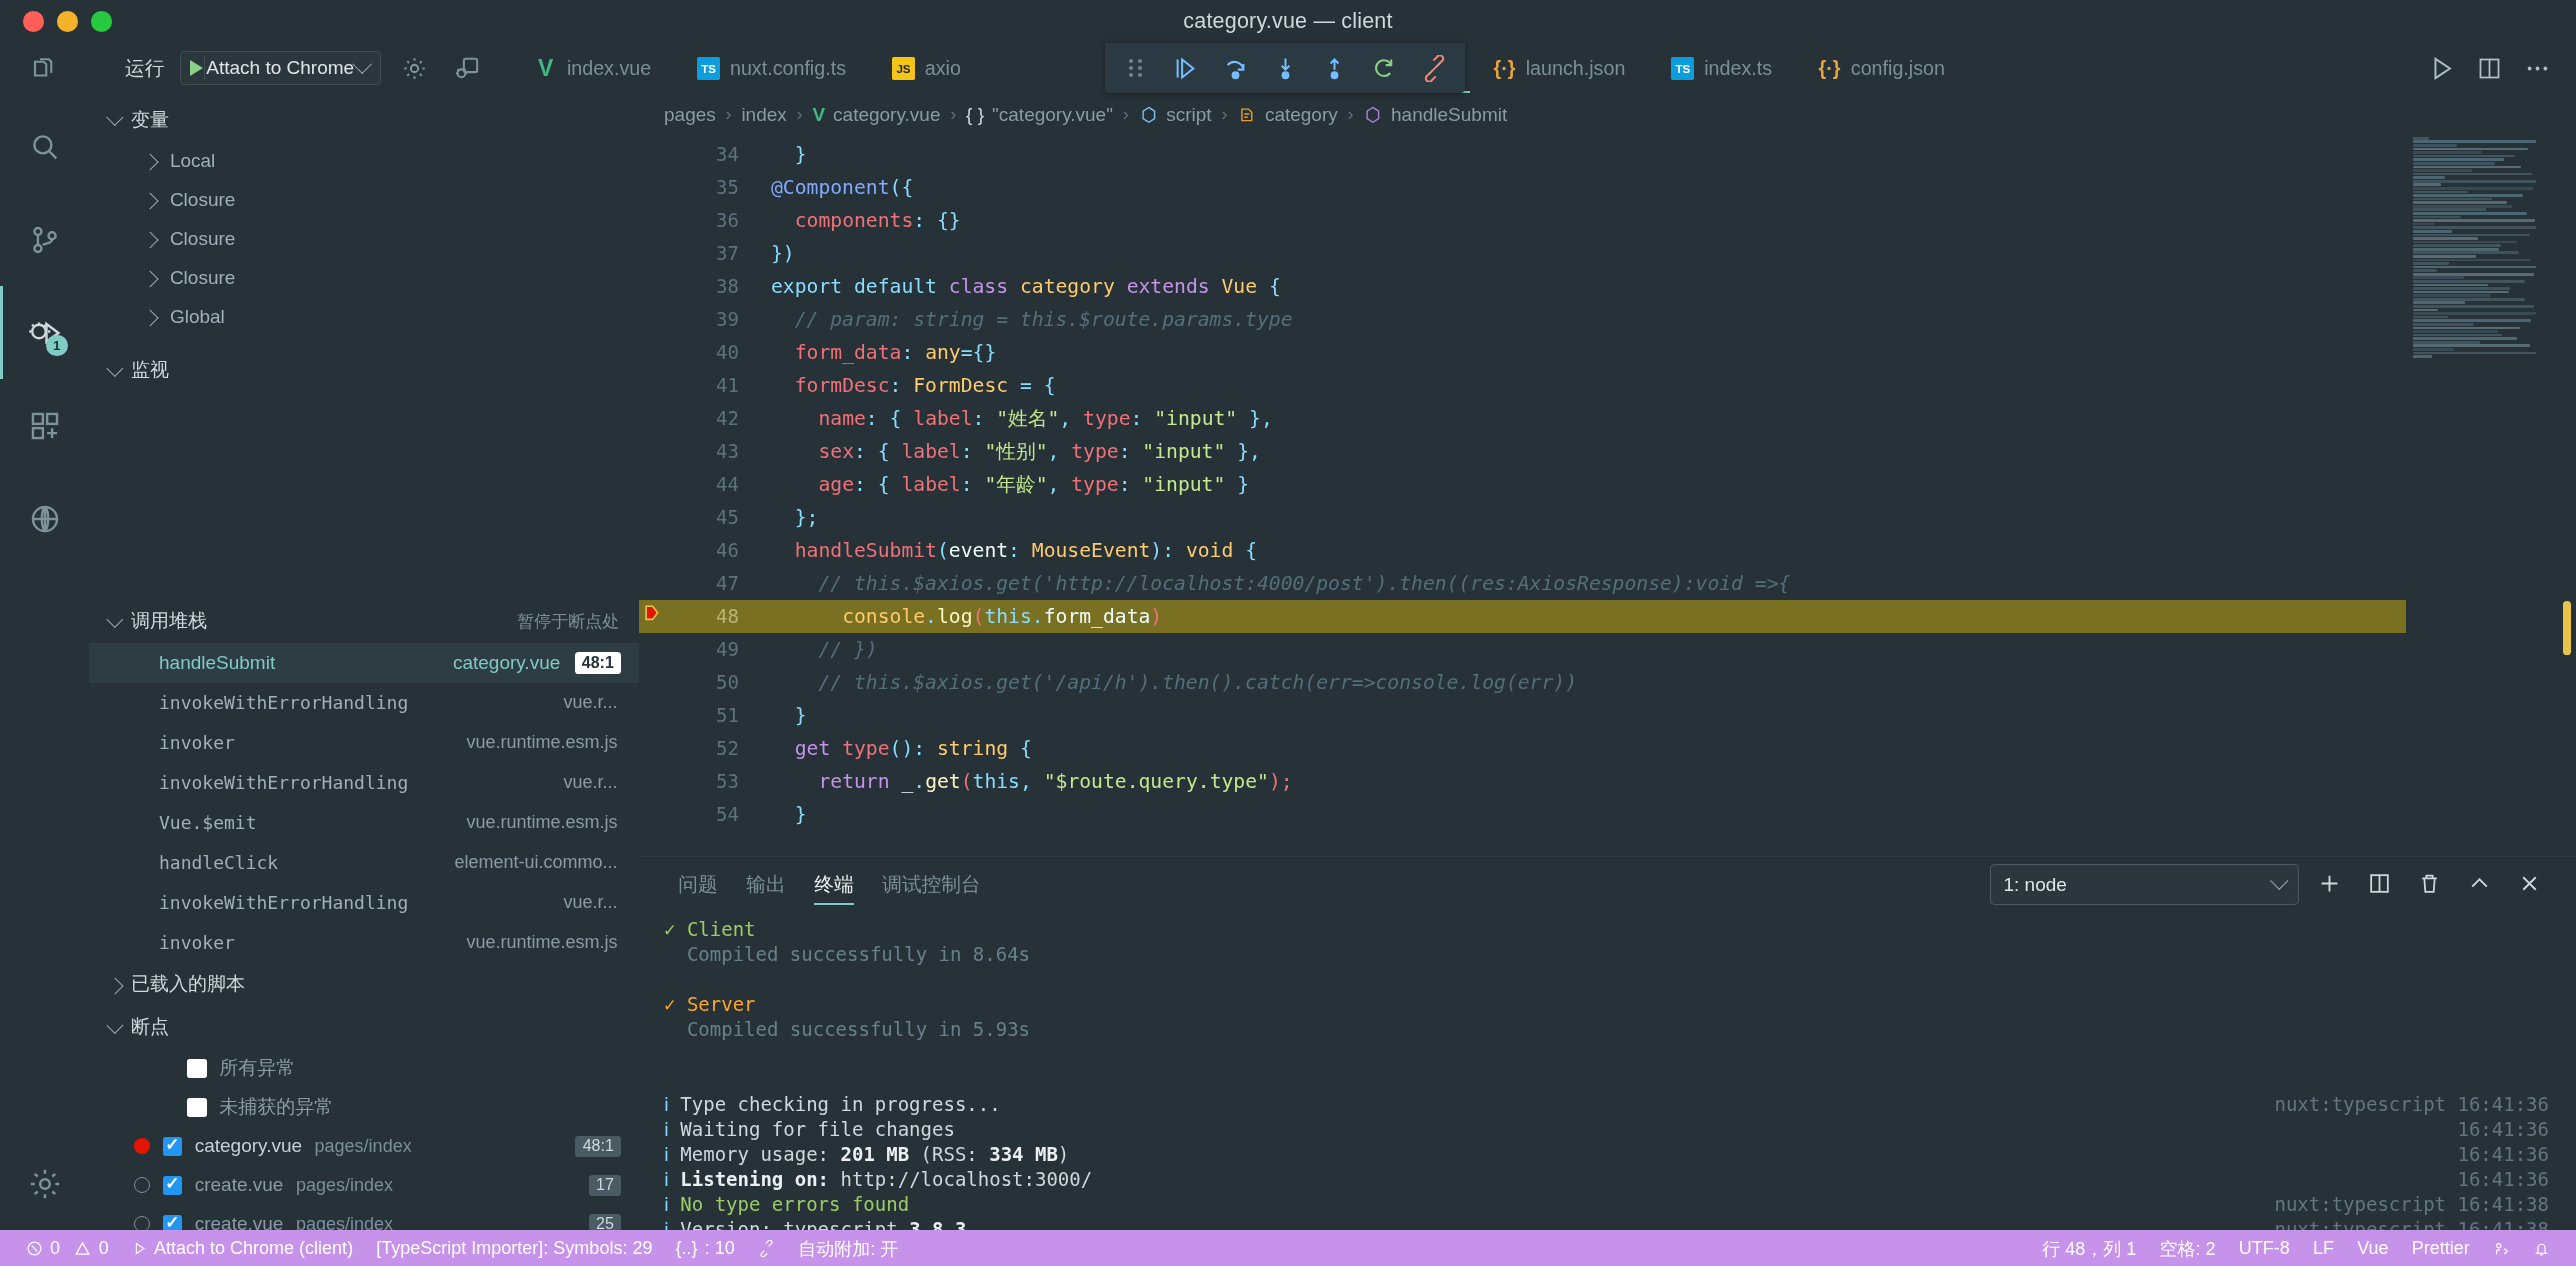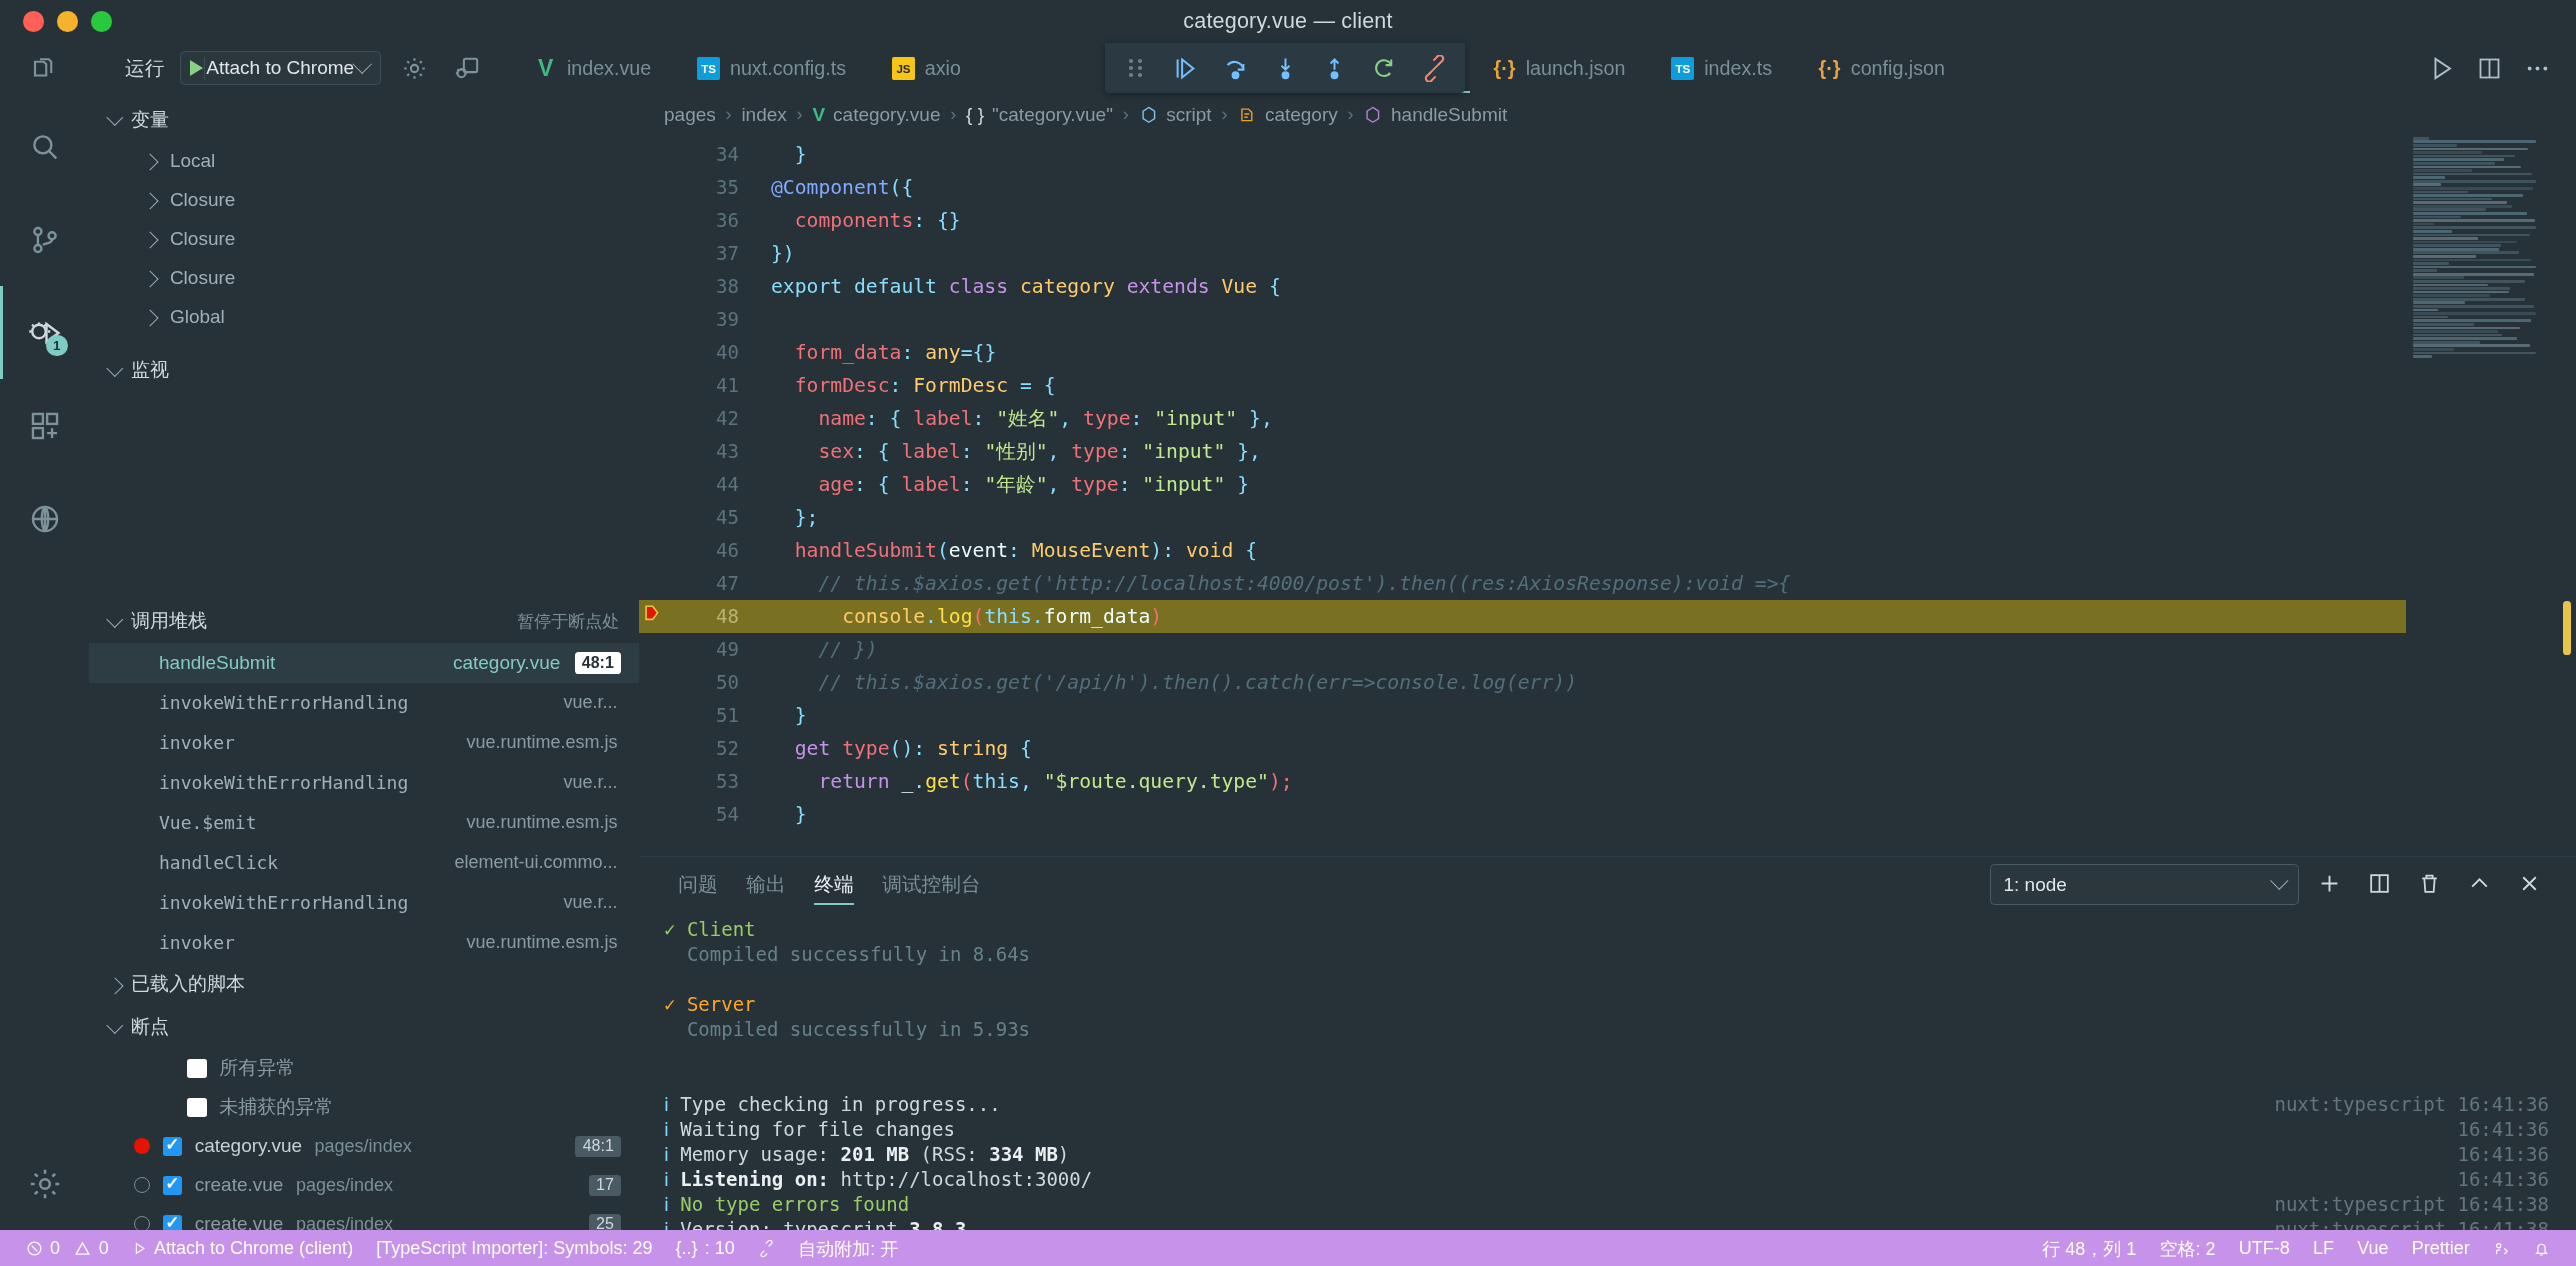--- a/index.html
+++ b/index.html
@@ -132,21 +132,21 @@
   .ln-row { display: flex; height: 33px; align-items: center; white-space: pre; }
   .ln-row.hl { background: #7a7021; }
   .ln-no { width: 98px; flex: 0 0 98px; text-align: right; padding-right: 23px; color: #5d737c; font-size: 19px; }
   .ln-row.hl .ln-no { color: #b9b378; text-align: right; }
   .bp-gutter { width: 25px; flex: 0 0 25px; text-align:center; }
   .ln-txt { padding-left: 9px; }
 
   
   .t-key    { color: #c792ea; }
   .t-key2   { color: #89ddff; }
-  .t-fn     { color: #fde047; }
+  .t-fn     { color: #fef9c3; }
   .t-str    { color: #c3e88d; }
   .t-com    { color: #546e7a; font-style: italic; }
   .t-var    { color: #f07178; }
   .t-type   { color: #ffcb6b; }
   .t-punc   { color: #89ddff; }
   .t-plain  { color: #eeffff; }
   .t-dec    { color: #82aaff; }
   .t-param  { color: #eeffff; }
 
   .minimap { width: 170px; flex: 0 0 170px; position: relative; background: #263238; }
@@ -553,21 +553,21 @@
         </span>
       </div>
 
       <div class="editor-wrap">
         <div class="code" id="code-lines">
             <div class="ln-row"><span class="bp-gutter"></span><span class="ln-no">34</span><span class="ln-txt"><span class="t-plain">  </span><span class="t-punc">}</span></span></div>
             <div class="ln-row"><span class="bp-gutter"></span><span class="ln-no">35</span><span class="ln-txt"><span class="t-dec">@Component</span><span class="t-punc">({</span></span></div>
             <div class="ln-row"><span class="bp-gutter"></span><span class="ln-no">36</span><span class="ln-txt"><span class="t-plain">  </span><span class="t-var">components</span><span class="t-punc">: </span><span class="t-punc">{}</span></span></div>
             <div class="ln-row"><span class="bp-gutter"></span><span class="ln-no">37</span><span class="ln-txt"><span class="t-punc">})</span></span></div>
             <div class="ln-row"><span class="bp-gutter"></span><span class="ln-no">38</span><span class="ln-txt"><span class="t-key2">export </span><span class="t-key2">default </span><span class="t-key">class </span><span class="t-type">category </span><span class="t-key">extends </span><span class="t-type">Vue </span><span class="t-punc">{</span></span></div>
-            <div class="ln-row"><span class="bp-gutter"></span><span class="ln-no">39</span></div>
+            <div class="ln-row"><span class="bp-gutter"></span><span class="ln-no">39</span><span class="ln-txt"><span class="t-com">  // param: string = this.$route.params.type</span></span></div>
             <div class="ln-row"><span class="bp-gutter"></span><span class="ln-no">40</span><span class="ln-txt"><span class="t-plain">  </span><span class="t-var">form_data</span><span class="t-punc">: </span><span class="t-type">any</span><span class="t-punc">={}</span></span></div>
             <div class="ln-row"><span class="bp-gutter"></span><span class="ln-no">41</span><span class="ln-txt"><span class="t-plain">  </span><span class="t-var">formDesc</span><span class="t-punc">: </span><span class="t-type">FormDesc</span><span class="t-punc"> = </span><span class="t-punc">{</span></span></div>
             <div class="ln-row"><span class="bp-gutter"></span><span class="ln-no">42</span><span class="ln-txt"><span class="t-plain">    </span><span class="t-var">name</span><span class="t-punc">: </span><span class="t-punc">{ </span><span class="t-var">label</span><span class="t-punc">: </span><span class="t-str">"姓名"</span><span class="t-punc">, </span><span class="t-var">type</span><span class="t-punc">: </span><span class="t-str">"input"</span><span class="t-punc"> },</span></span></div>
             <div class="ln-row"><span class="bp-gutter"></span><span class="ln-no">43</span><span class="ln-txt"><span class="t-plain">    </span><span class="t-var">sex</span><span class="t-punc">: </span><span class="t-punc">{ </span><span class="t-var">label</span><span class="t-punc">: </span><span class="t-str">"性别"</span><span class="t-punc">, </span><span class="t-var">type</span><span class="t-punc">: </span><span class="t-str">"input"</span><span class="t-punc"> },</span></span></div>
             <div class="ln-row"><span class="bp-gutter"></span><span class="ln-no">44</span><span class="ln-txt"><span class="t-plain">    </span><span class="t-var">age</span><span class="t-punc">: </span><span class="t-punc">{ </span><span class="t-var">label</span><span class="t-punc">: </span><span class="t-str">"年龄"</span><span class="t-punc">, </span><span class="t-var">type</span><span class="t-punc">: </span><span class="t-str">"input"</span><span class="t-punc"> }</span></span></div>
             <div class="ln-row"><span class="bp-gutter"></span><span class="ln-no">45</span><span class="ln-txt"><span class="t-plain">  </span><span class="t-punc">};</span></span></div>
             <div class="ln-row"><span class="bp-gutter"></span><span class="ln-no">46</span><span class="ln-txt"><span class="t-plain">  </span><span class="t-var">handleSubmit</span><span class="t-punc">(</span><span class="t-param">event</span><span class="t-punc">: </span><span class="t-type">MouseEvent</span><span class="t-punc">): </span><span class="t-type">void</span><span class="t-punc"> {</span></span></div>
             <div class="ln-row"><span class="bp-gutter"></span><span class="ln-no">47</span><span class="ln-txt"><span class="t-com">    // this.$axios.get('</span><span class="t-com">http://localhost:4000/post</span><span class="t-com">').then((res:AxiosResponse):void =&gt;{</span></span></div>
             <div class="ln-row hl"><span class="bp-gutter"><svg width="19.7" height="19.7" viewBox="0 0 24 24" fill="none" stroke="#e8c547" stroke-width="2">
                   <path d="M5 4h8l6 8-6 8H5z" fill="#e51400" stroke="#e8c547"></path>

